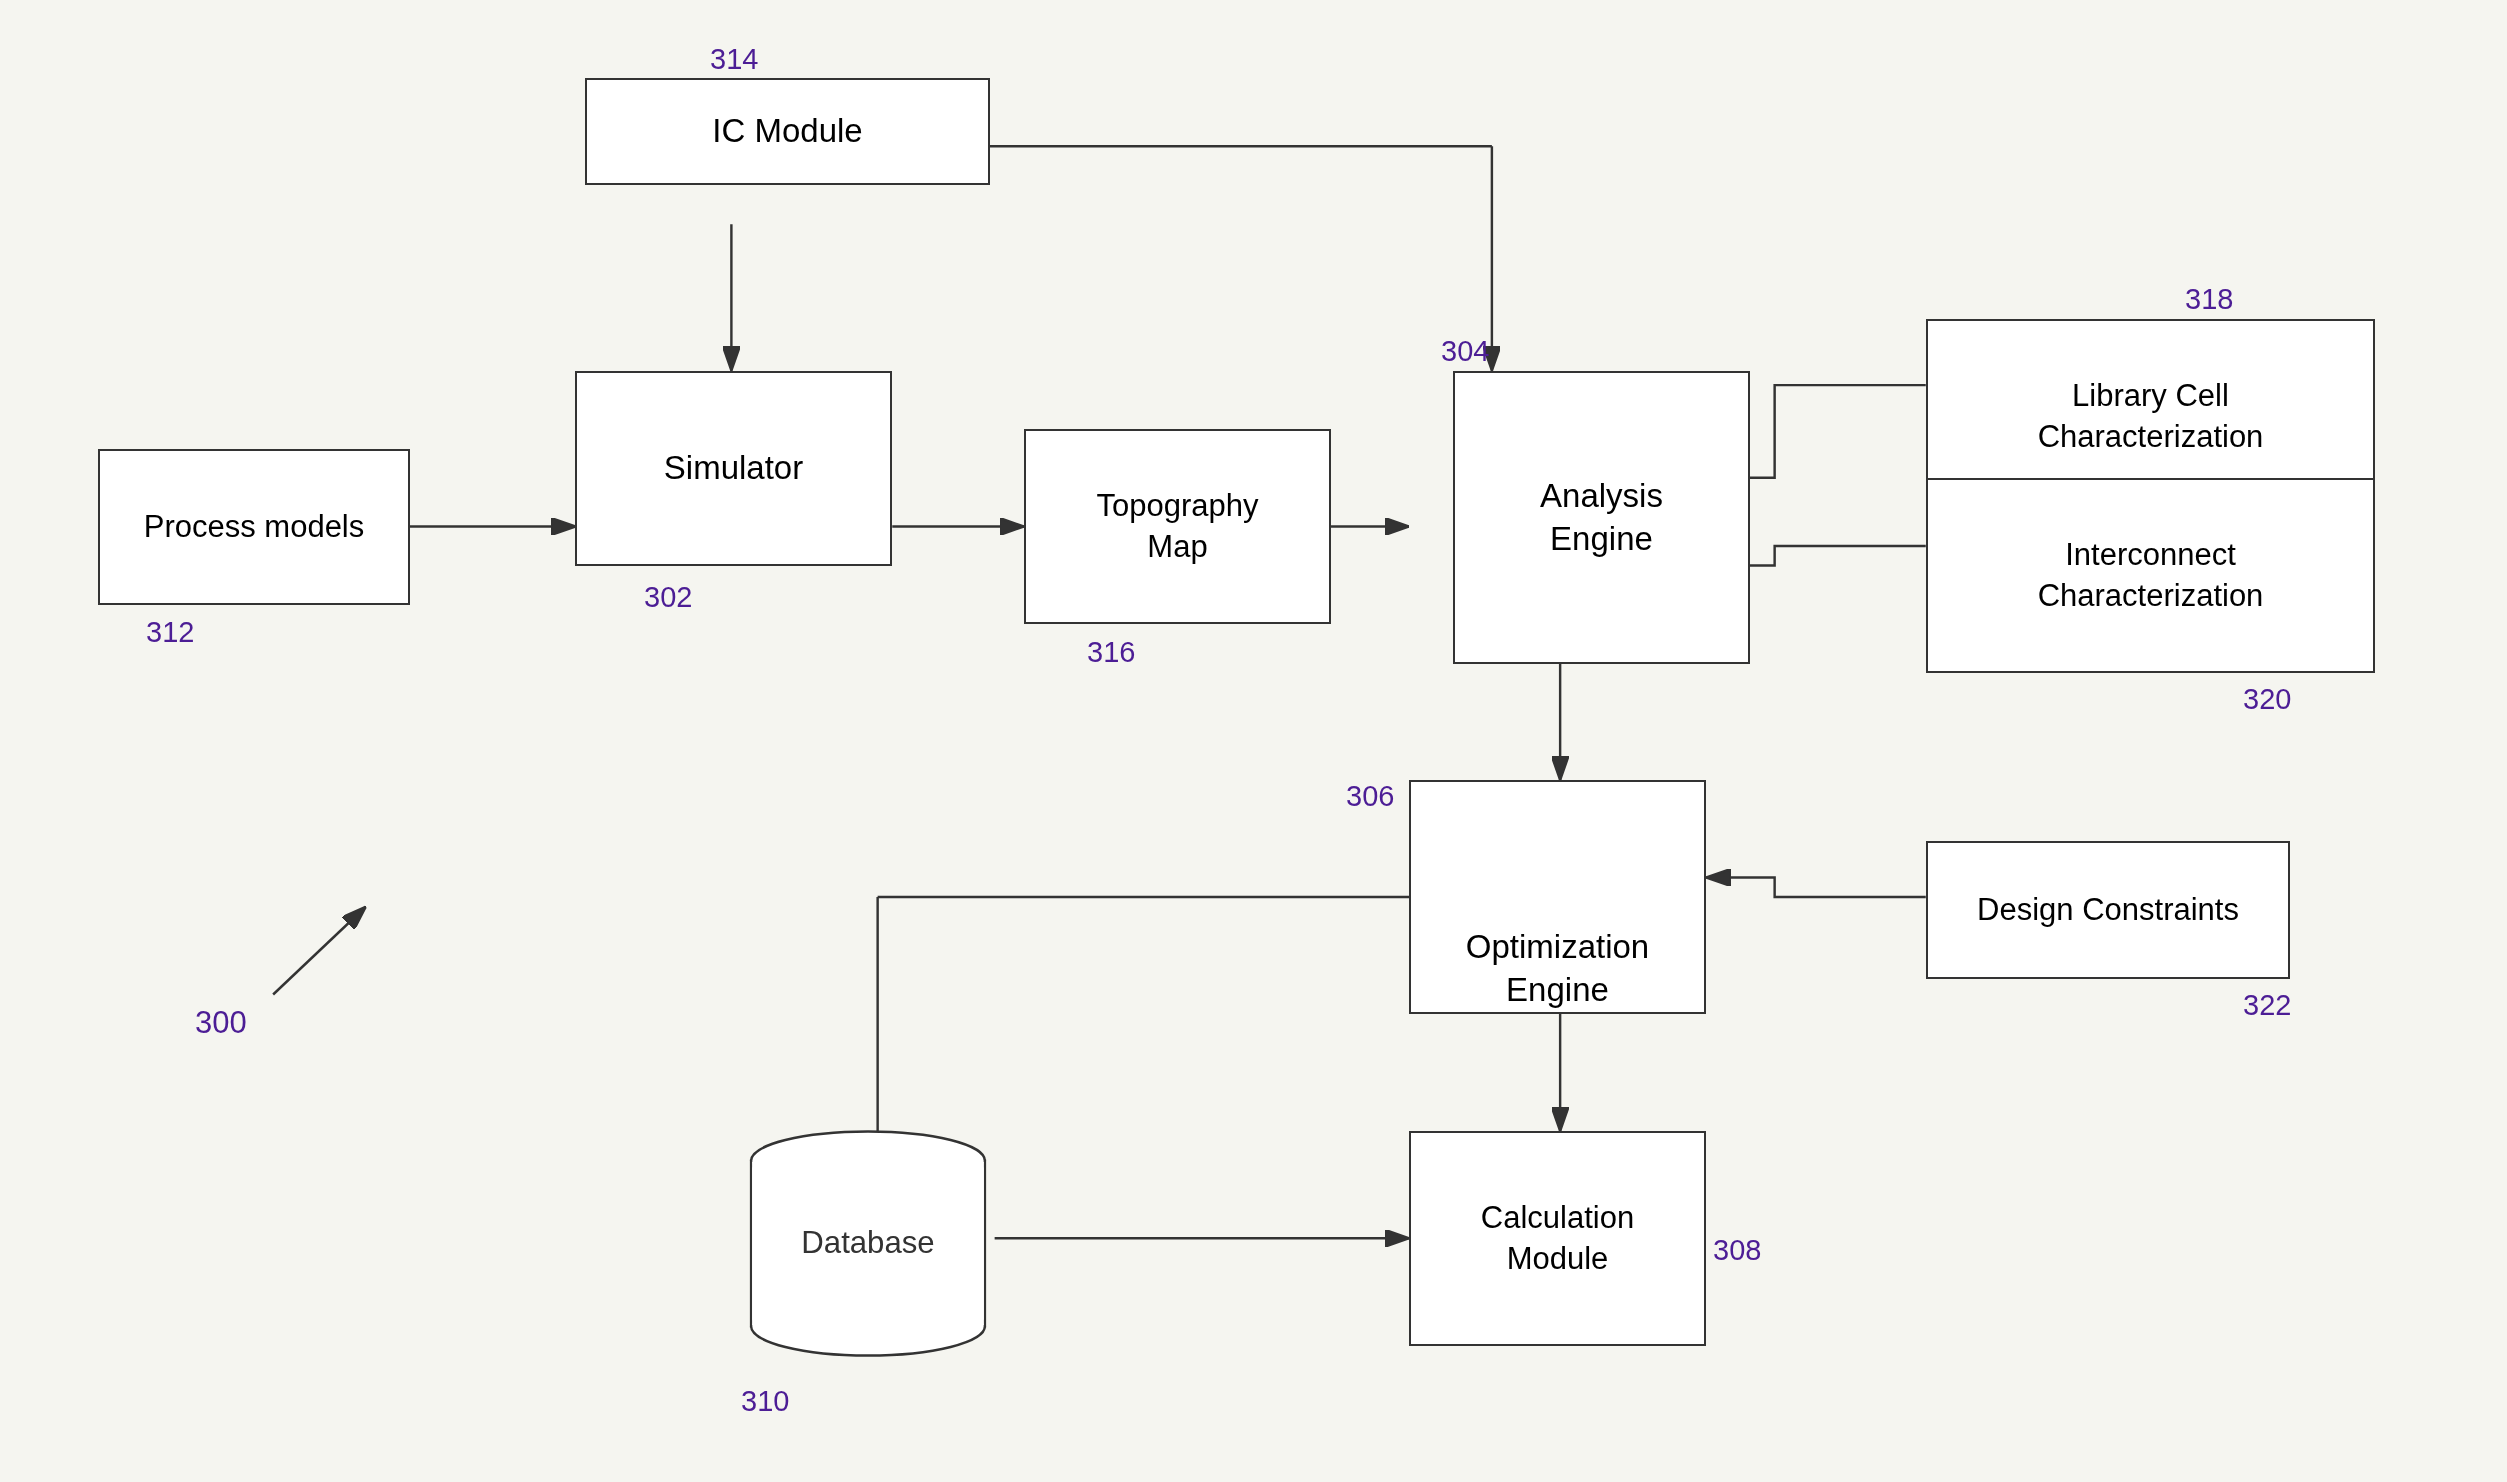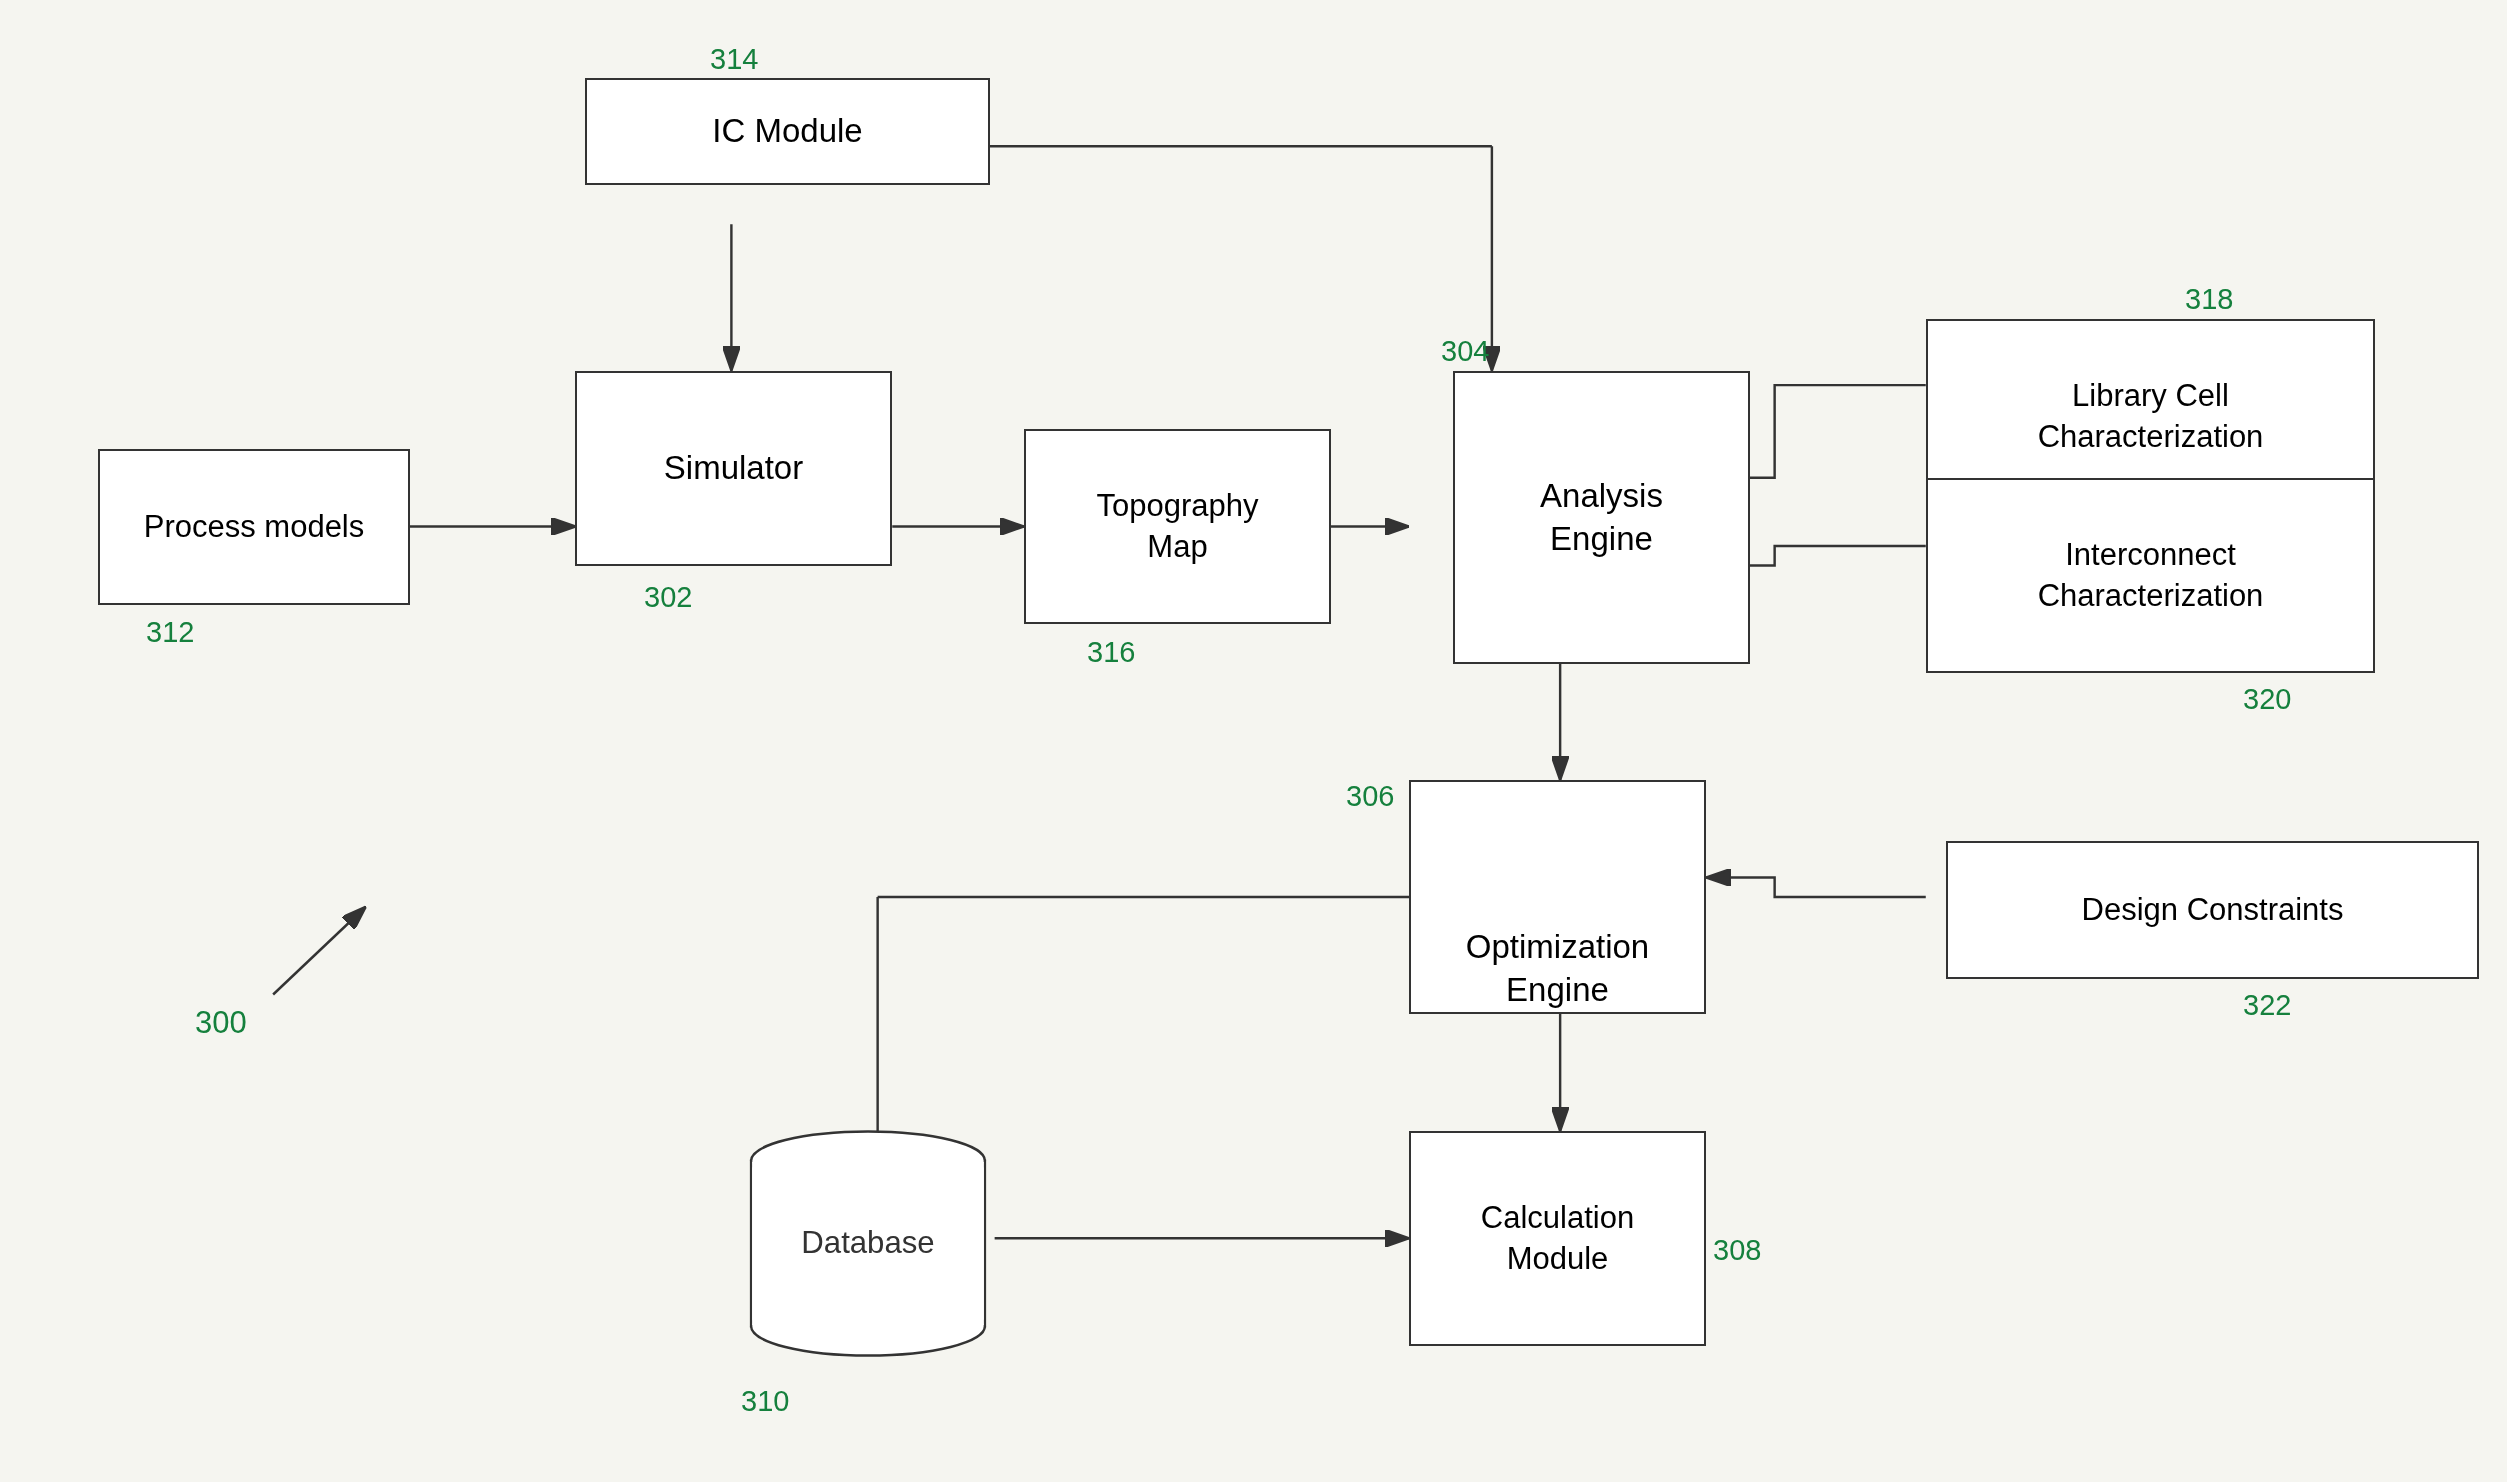--- a/index.html
+++ b/index.html
@@ -25,21 +25,21 @@
       align-items: center;
       justify-content: center;
       text-align: center;
       font-size: 31px;
       font-weight: normal;
       line-height: 1.3;
     }
     .label {
       position: absolute;
       font-size: 29px;
-      color: #15803d;
+      color: #4c1d95;
       font-family: Arial, sans-serif;
     }
     svg.arrows {
       position: absolute;
       top: 0; left: 0;
       width: 2507px;
       height: 1482px;
       pointer-events: none;
     }
     svg.arrows line, svg.arrows path, svg.arrows polyline {
@@ -145,21 +145,21 @@
     <span>320</span>
   </div>
 
   <div class="box" style="left:1409px; top:780px; width:297px; height:234px; font-size:33px;align-items:flex-end;">
     <span>Optimization<br>Engine</span>
   </div>
   <div class="label" style="left:1346px; top:780px;">
     <span>306</span>
   </div>
 
-  <div class="box" style="left:1926px; top:841px; width:533px; height:138px; font-size:31px;margin-left:20px;">
+  <div class="box" style="left:1926px; top:841px; width:364px; height:138px; font-size:31px;">
     <span>Design Constraints</span>
   </div>
   <div class="label" style="left:2243px; top:989px;">
     <span>322</span>
   </div>
 
   <div class="box" style="left:1409px; top:1131px; width:297px; height:215px; font-size:31px;">
     <span>Calculation<br>Module</span>
   </div>
   <div class="label" style="left:1713px; top:1234px;">

